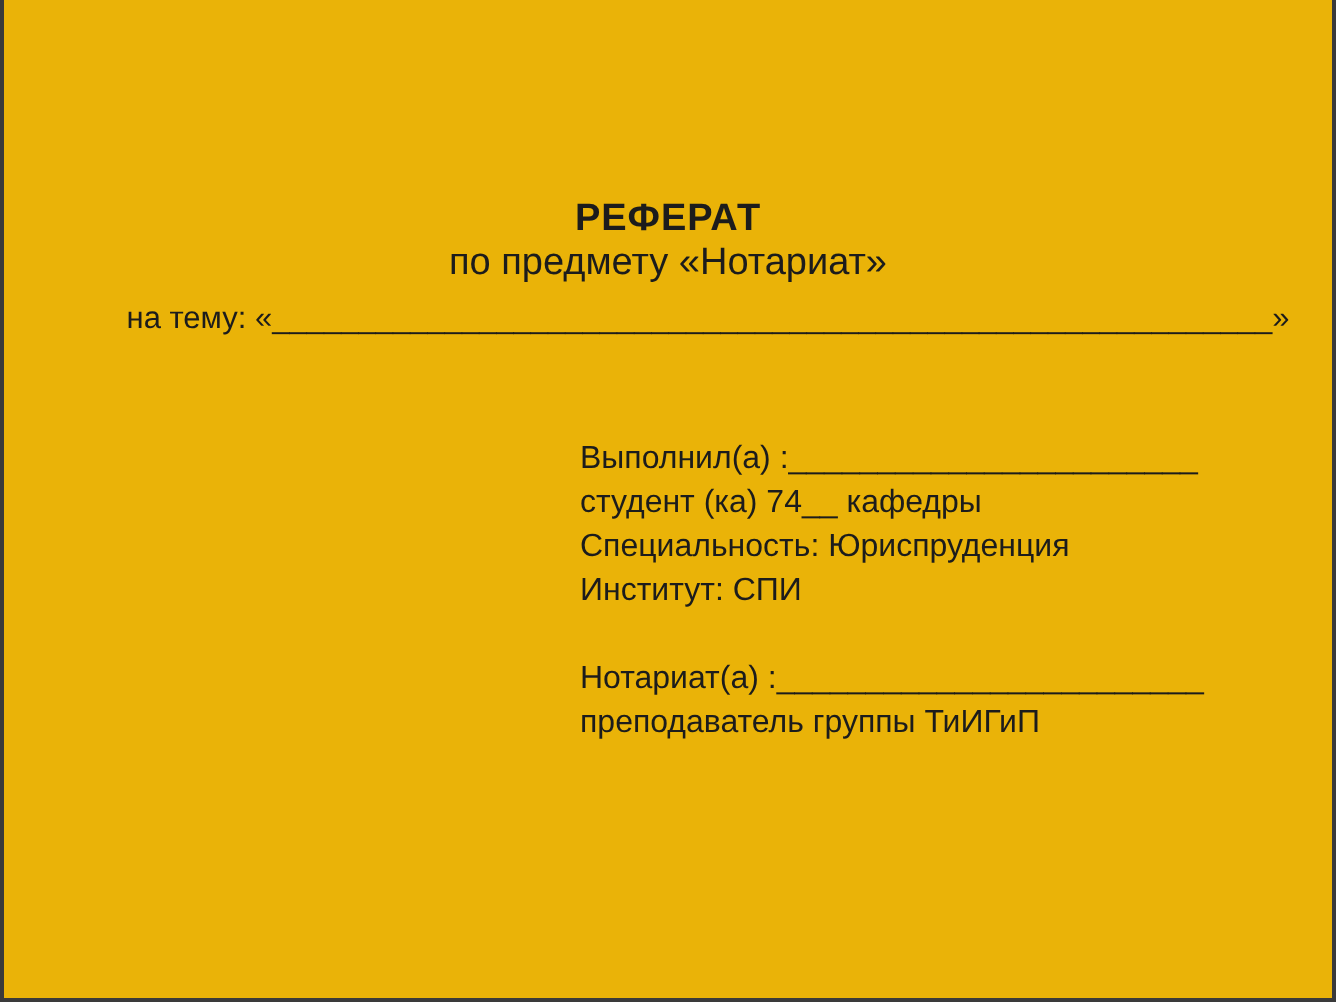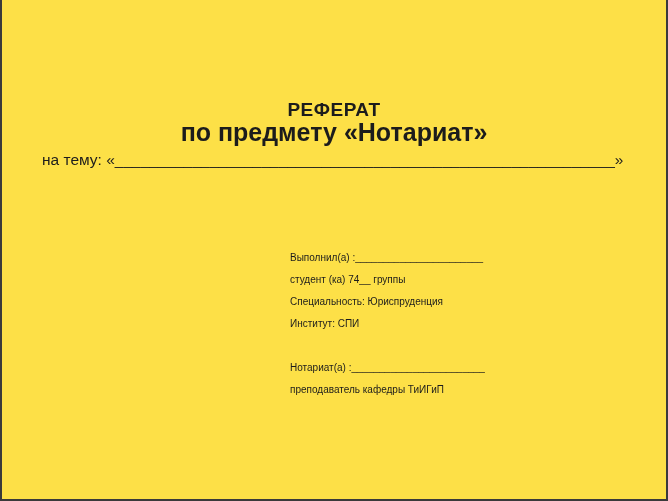--- a/index.html
+++ b/index.html
@@ -5,55 +5,56 @@
   html, body {
     margin: 0;
     padding: 0;
     background: #ffffff;
   }
   .document-page {
     position: relative;
     width: 668px;
     height: 501px;
     box-sizing: border-box;
-    background: #fde047;
+    background: #eab308;
     border-left: 2px solid #3a3a3a;
     border-right: 2px solid #3a3a3a;
     border-bottom: 2px solid #3a3a3a;
     font-family: "Liberation Sans", sans-serif;
     color: #1c1c1c;
     overflow: hidden;
   }
   .doc-header {
     padding-top: 99px;
     text-align: center;
   }
   .doc-title {
     font-size: 19px;
     font-weight: bold;
     line-height: 22px;
     letter-spacing: 0.5px;
   }
   .doc-subtitle {
-    font-size: 25px;
-    font-weight: bold;
+    font-size: 19px;
+    font-weight: normal;
     line-height: 22px;
   }
   .theme-line {
     margin-top: 6px;
     padding-left: 40px;
     font-size: 15.5px;
     line-height: 22px;
     white-space: nowrap;
     overflow: hidden;
+    text-align: center;
   }
   .details-block {
-    margin-top: 76px;
+    margin-top: 48px;
     margin-left: 288px;
-    font-size: 10px;
+    font-size: 16px;
     line-height: 22px;
     white-space: nowrap;
   }
   .details-group-2 {
     margin-top: 22px;
   }
   .blank {
     letter-spacing: 0;
   }
 </style>
@@ -70,27 +71,27 @@
   <div class="theme-line">
     <span>на тему: «</span><span class="blank">__________________________________________________________</span><span>»</span>
   </div>
 
   <div class="details-block">
 
     <div class="details-group-1">
       <div>
         <span>Выполнил(а) :</span><span class="blank">_______________________</span>
       </div>
-      <div>студент (ка) 74__ группы</div>
+      <div>студент (ка) 74__ кафедры</div>
       <div>Специальность: Юриспруденция</div>
       <div>Институт: СПИ</div>
     </div>
 
     <div class="details-group-2">
       <div>
         <span>Нотариат(а) :</span><span class="blank">________________________</span>
       </div>
-      <div>преподаватель кафедры ТиИГиП</div>
+      <div>преподаватель группы ТиИГиП</div>
     </div>
 
   </div>
 
 </div>
 
 </body></html>

